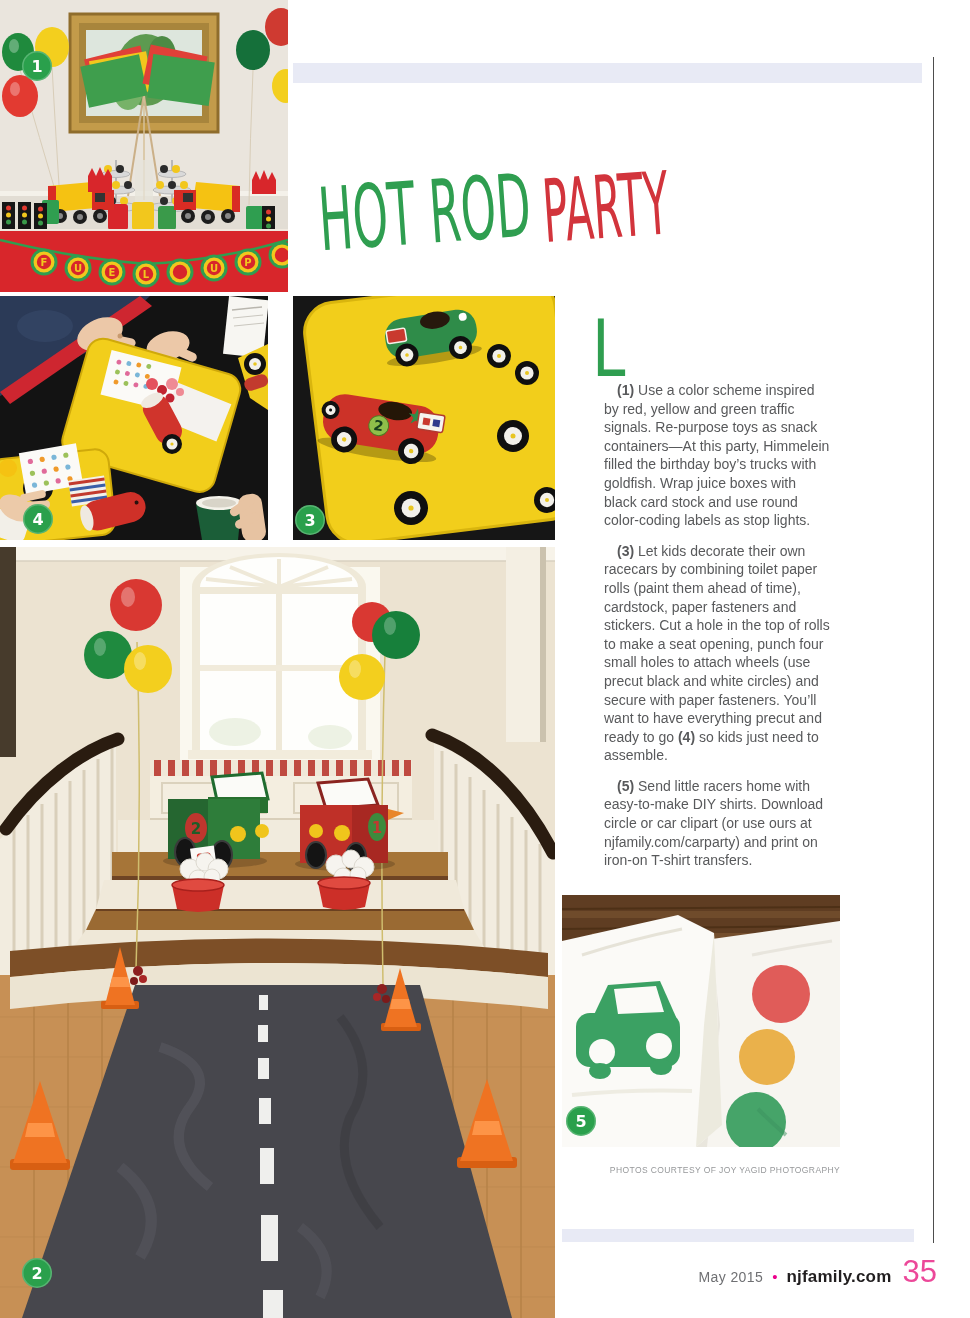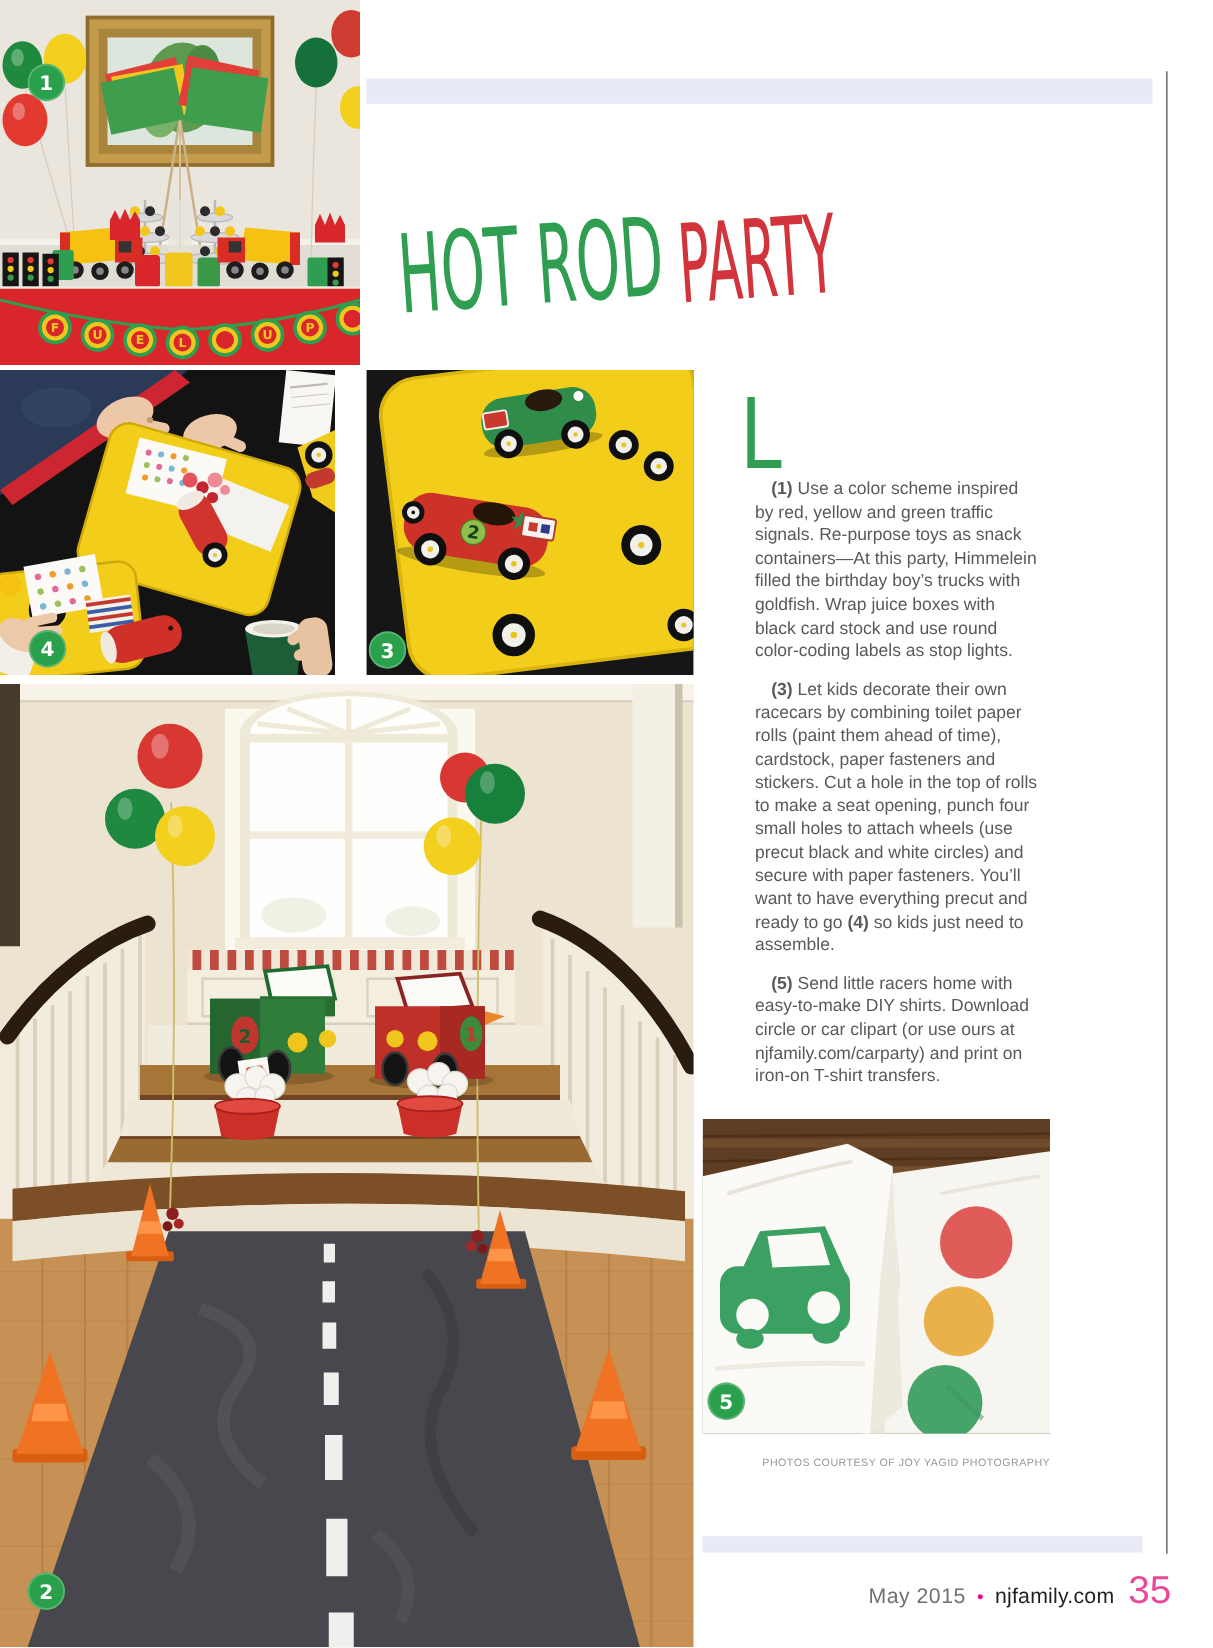--- a/index.html
+++ b/index.html
@@ -37,23 +37,23 @@
   .badge.b1{left:22px;top:51px;}
   .badge.b4{left:23px;top:504px;}
   .badge.b3{left:295px;top:505px;}
   .badge.b2{left:22px;top:1258px;}
   .badge.b5{left:566px;top:1106px;}
 
   .credit{position:absolute;left:575px;top:1154px;width:300px;text-align:center;
           font-size:8.5px;letter-spacing:.4px;color:#96989a;margin-top:11px;}
 
   .footer{position:absolute;right:33px;top:1254px;display:flex;align-items:baseline;gap:9px;}
-  .footer .issue{font-size:17px;color:#6f7073;letter-spacing:.4px;}
+  .footer .issue{font-size:14px;color:#6f7073;letter-spacing:.4px;}
   .footer .dot{color:#ec008c;font-size:15px;}
-  .footer .site{font-size:17px;font-weight:normal;color:#211e1f;letter-spacing:.2px;}
+  .footer .site{font-size:17px;font-weight:bold;color:#211e1f;letter-spacing:.2px;}
   .footer .pageno{font-size:31px;color:#ec4899;margin-left:2px;}
 </style>
 </head>
 <body>
 
 <div class="page">
 
   <div class="accent-bar top"></div>
 
   <div class="accent-bar bottom"></div>

